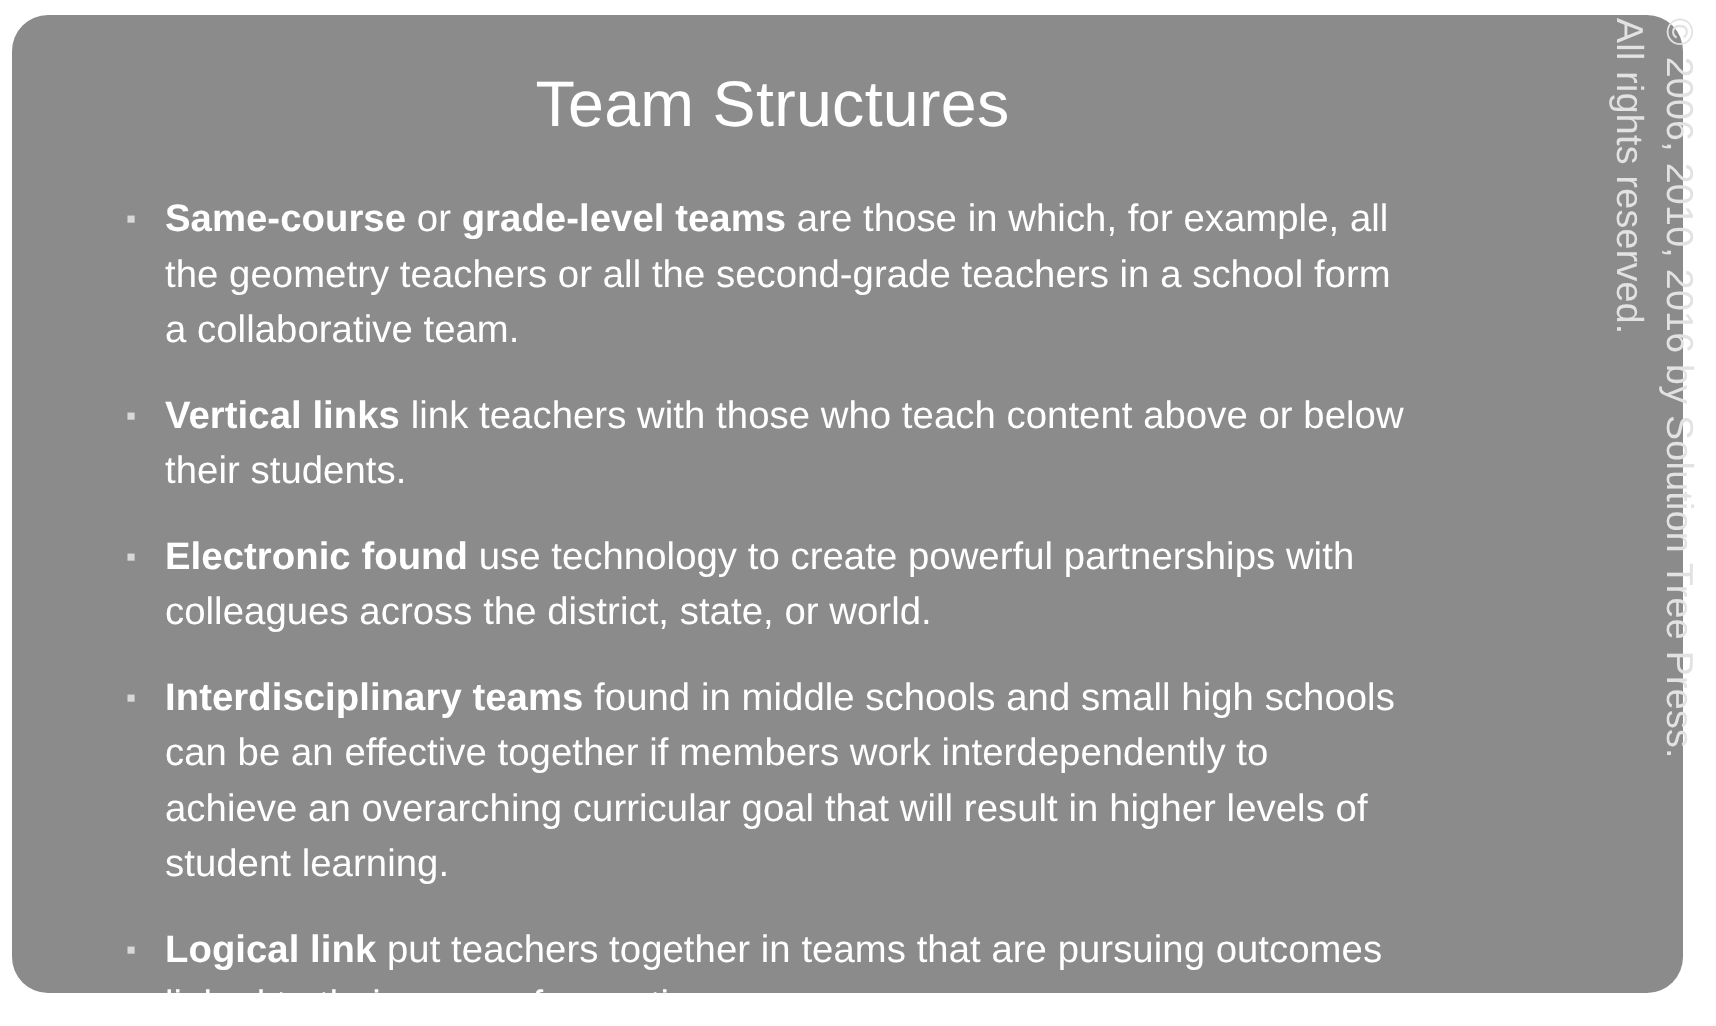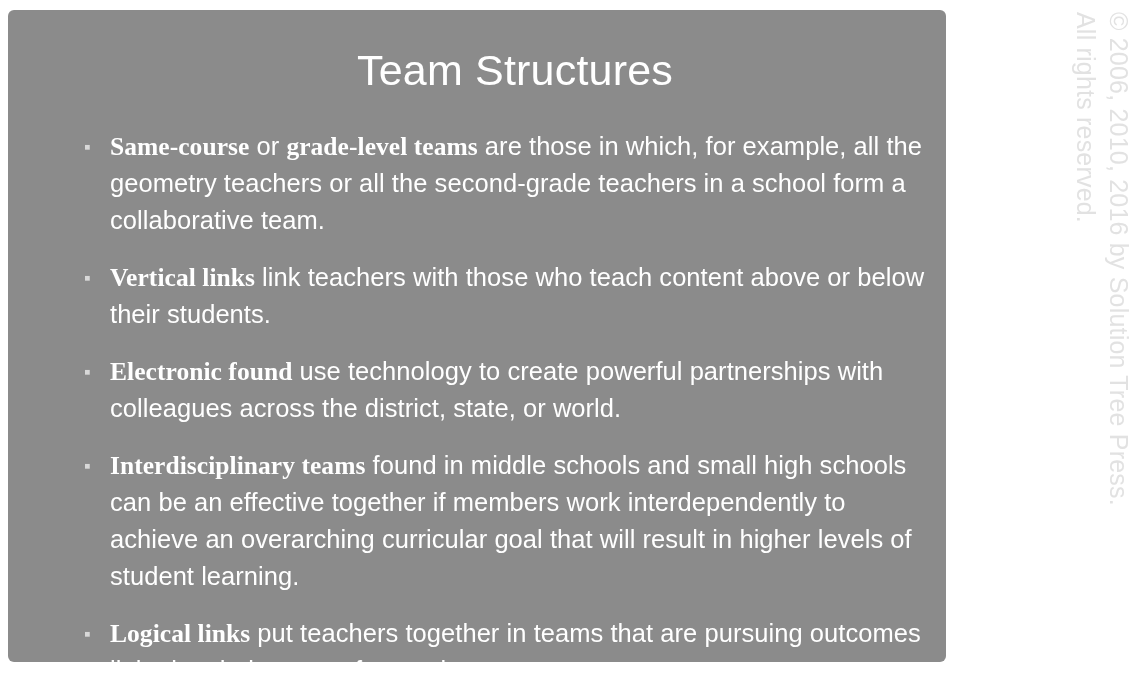--- a/index.html
+++ b/index.html
@@ -18,24 +18,24 @@
     position: absolute;
     left: 0; top: 0;
     width: 1144px;
     height: 684px;
     background: #ffffff;
   }
   #slide-panel {
     position: absolute;
     left: 8px;
     top: 10px;
-    width: 938px;
+    width: 1114px;
     height: 652px;
     background: #8b8b8b;
-    border-radius: 6px;
+    border-radius: 24px;
     box-sizing: border-box;
     overflow: hidden;
   }
   #slide-title {
     position: absolute;
     left: 0;
     top: 38px;
     width: 1014px;
     text-align: center;
     color: #ffffff;
@@ -67,21 +67,20 @@
   .bullet-text {
     flex: 1 1 auto;
     color: #ffffff;
     font-size: 25.5px;
     line-height: 37px;
     letter-spacing: 0.05px;
     max-width: 828px;
   }
   .bullet-text b {
     font-weight: 700;
-    font-family: Liberation Serif, serif;
   }
   #copyright-block {
     position: absolute;
     right: 0px;
     top: 0px;
     width: 122px;
     height: 684px;
   }
   .vtext {
     position: absolute;
@@ -129,21 +128,21 @@
         <span class="bullet-text"><b>Electronic found</b><span> use technology to create powerful partnerships with colleagues across the district, state, or world.</span></span>
       </div>
 
       <div class="bullet-row">
         <span class="bullet-marker">▪</span>
         <span class="bullet-text"><b>Interdisciplinary teams</b><span> found in middle schools and small high schools can be an effective together if members work interdependently to achieve an overarching curricular goal that will result in higher levels of student learning.</span></span>
       </div>
 
       <div class="bullet-row">
         <span class="bullet-marker">▪</span>
-        <span class="bullet-text"><b>Logical links</b><span> put teachers together in teams that are pursuing outcomes linked to their areas of expertise.</span></span>
+        <span class="bullet-text"><b>Logical link</b><span> put teachers together in teams that are pursuing outcomes linked to their areas of expertise.</span></span>
       </div>
 
     </div>
   </div>
 
   <div id="copyright-block">
     <span class="vtext" id="copyright-line-1">© 2006, 2010, 2016 by Solution Tree Press.</span>
     <span class="vtext" id="copyright-line-2">All rights reserved.</span>
   </div>
 

